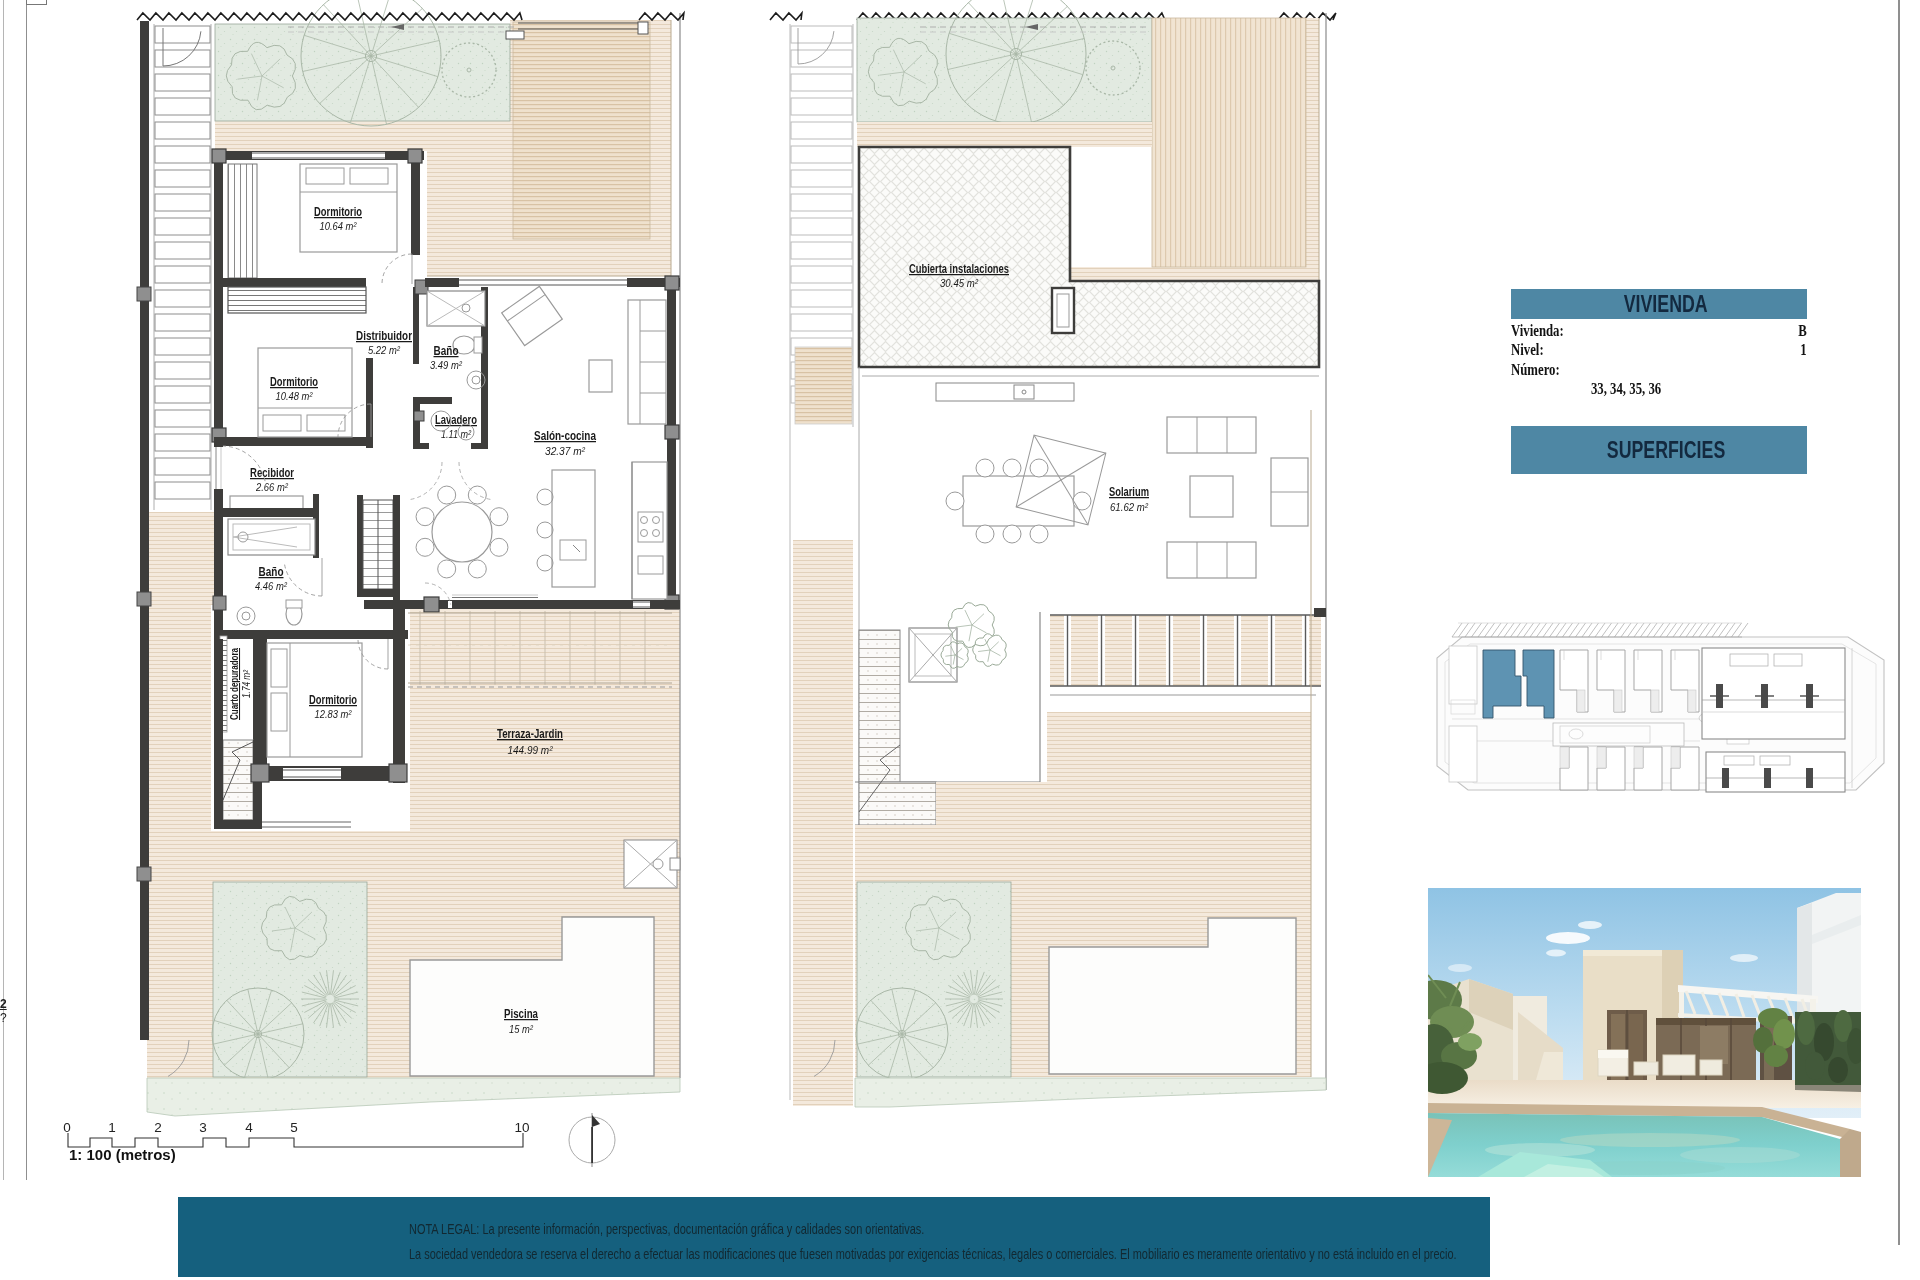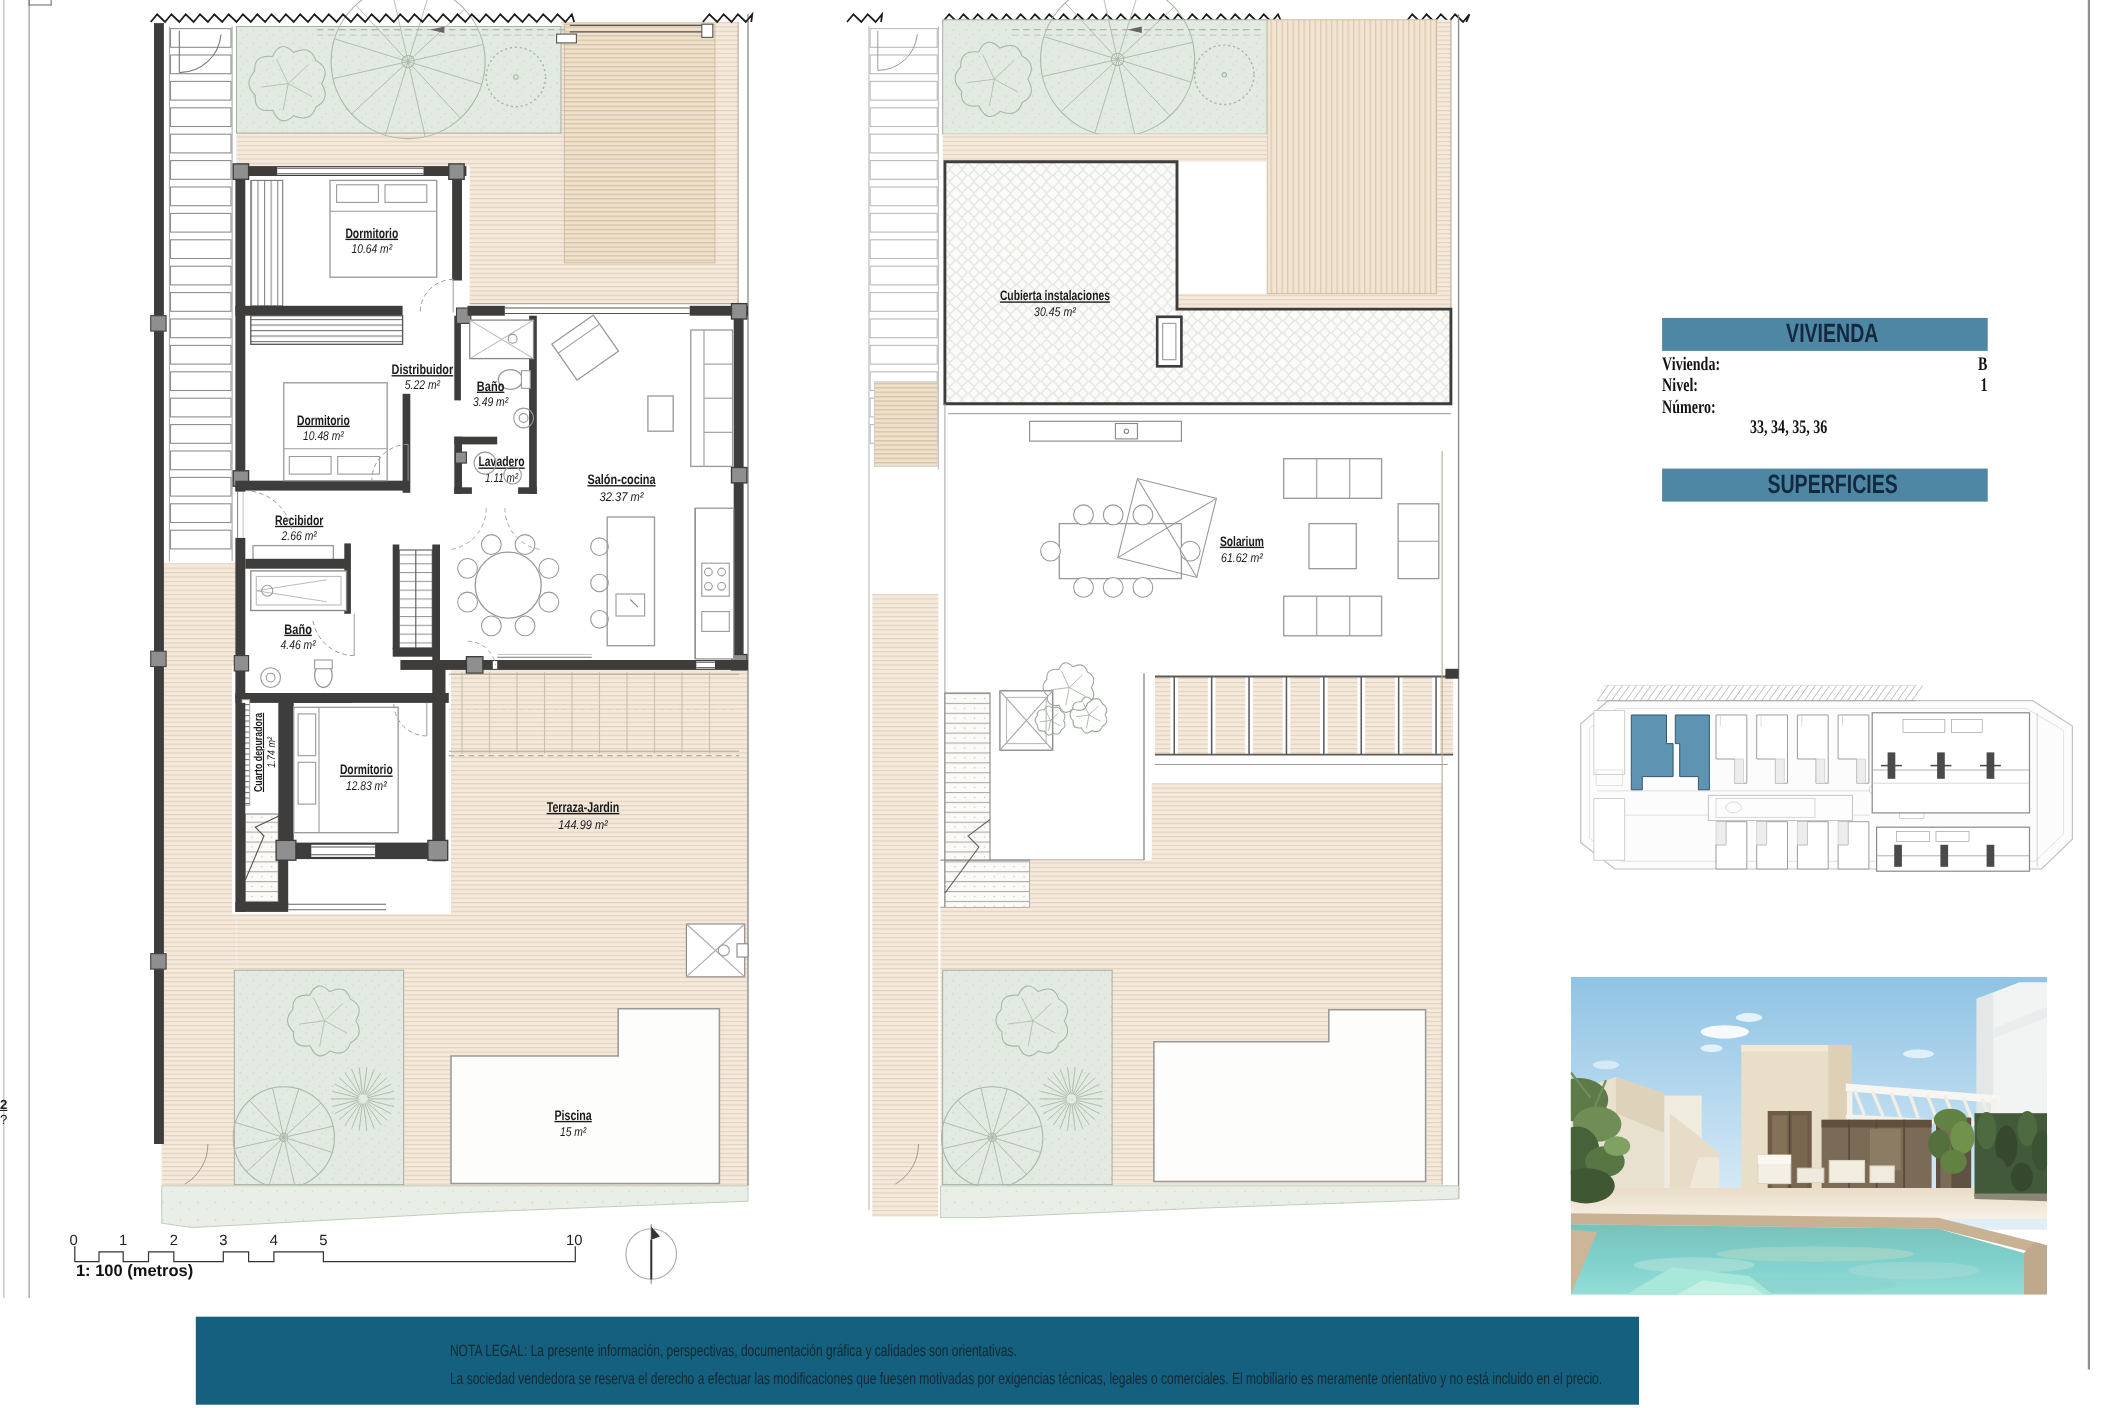--- a/index.html
+++ b/index.html
@@ -1037,21 +1037,21 @@
       </div>
     <div style="display:flex;justify-content:space-between;flex-direction:column;">
         <span class="cl">Número:</span>
         <span class="cr">33, 34, 35, 36</span>
       </div>
   </div>
 </div>
 
 <div class="abs" style="left:1511px;top:426px;width:296px;">
 
-  <div style="background:#4e87a4;height:30px;display:flex;align-items:center;justify-content:center;padding-left:14px;">
+  <div style="background:#4e87a4;height:48px;display:flex;align-items:center;justify-content:center;padding-left:14px;">
     <span style="font-size:24px;font-weight:bold;color:#13293f;transform:scaleX(0.74);white-space:nowrap;">SUPERFICIES</span>
   </div>
 
 </div>
 
 <div class="abs" style="left:178px;top:1197px;width:1312px;height:80px;background:#15607e;">
   <div style="padding:20px 0 0 231px;font-size:15px;color:#122831;line-height:24.5px;">
     <div style="transform:scaleX(0.73);transform-origin:left top;white-space:nowrap;">NOTA LEGAL: La presente información, perspectivas, documentación gráfica y calidades son orientativas.</div>
     <div style="transform:scaleX(0.73);transform-origin:left top;white-space:nowrap;">La sociedad vendedora se reserva el derecho a efectuar las modificaciones que fuesen motivadas por exigencias técnicas, legales o comerciales. El mobiliario es meramente orientativo y no está incluido en el precio.</div>
   </div>

